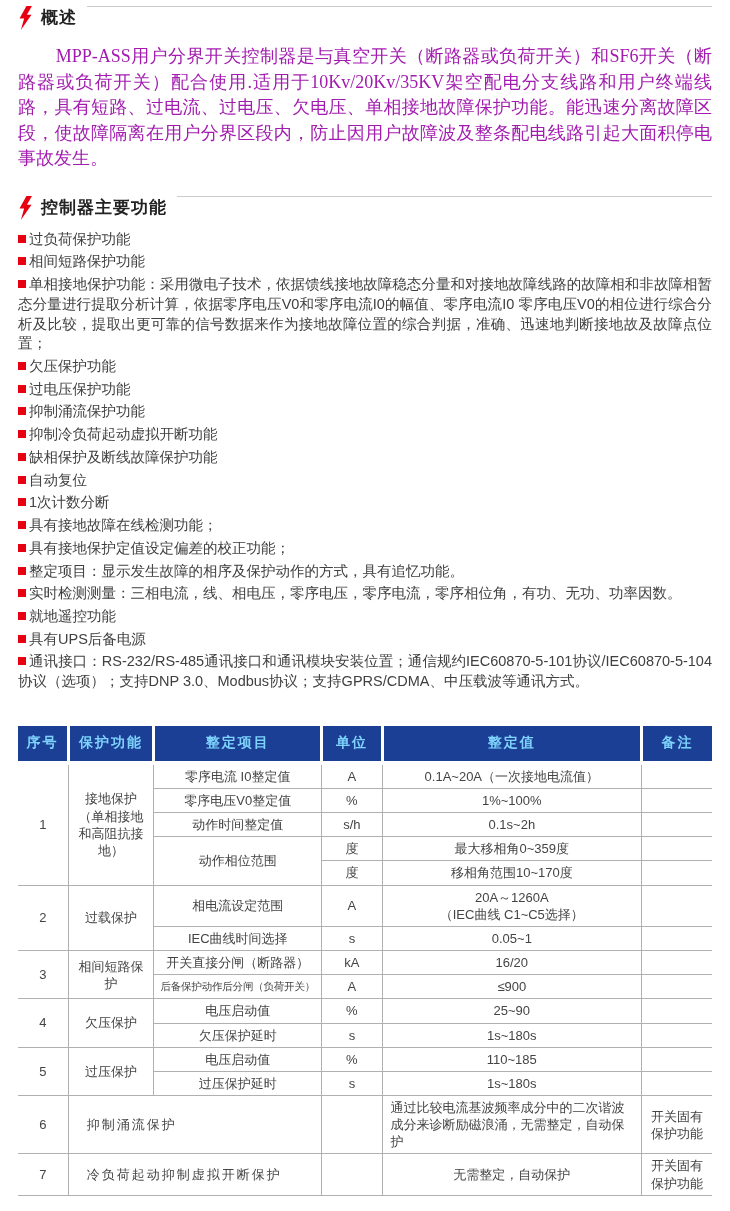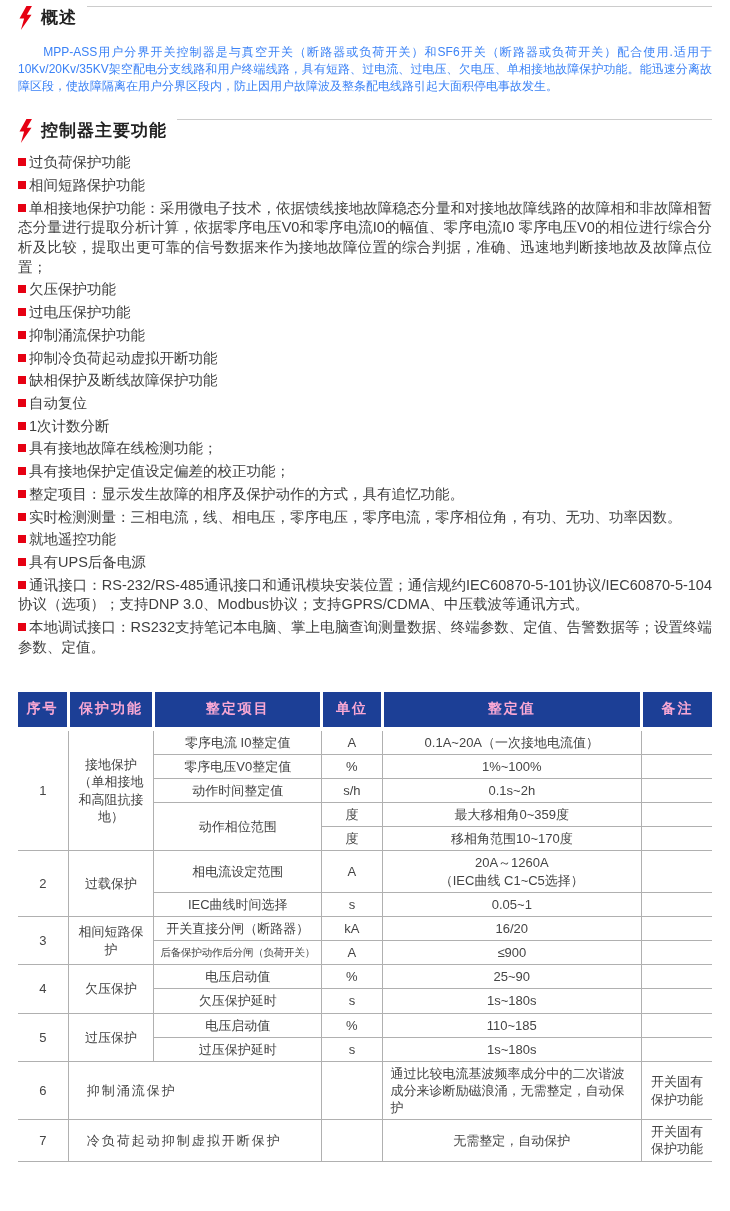--- a/index.html
+++ b/index.html
@@ -14,40 +14,40 @@
   .sec-head{display:flex;align-items:flex-start;margin:0 0 10px 0;}
   .sec-head .bolt{width:15px;height:24px;flex:0 0 auto;margin:0 8px 0 0;}
   .sec-head h2{
     margin:0;font-size:17px;font-weight:bold;color:#222222;
     letter-spacing:1px;white-space:nowrap;
   }
   .sec-head .rule{flex:1 1 auto;height:0;border-top:1px solid #cccccc;margin-left:10px;}
 
   
   .intro{
-    margin:14px 0 24px 0;font-size:12px;line-height:1.42;color:#3b82f6;
-    text-indent:2.1em;text-align:justify;
+    margin:14px 0 24px 0;font-size:18px;line-height:1.42;color:#a21caf;
+    text-indent:2.1em;text-align:justify;font-family:Liberation Serif, serif;
   }
 
   
   .features{margin:0 0 22px 0;}
   .features p{
     margin:0 0 3px 0;font-size:14.5px;line-height:1.36;color:#404040;
     text-align:justify;
   }
   .sq{
     display:inline-block;width:8px;height:8px;background:#e60012;
     margin-right:3px;vertical-align:1px;
   }
 
   
   .tbl-wrap{margin-top:34px;}
   table.params{width:100%;border-collapse:collapse;table-layout:fixed;}
   table.params th{
-    background:#1c3f96;color:#f9a8d4;font-size:14px;font-weight:bold;
+    background:#1c3f96;color:#7dd3fc;font-size:14px;font-weight:bold;
     height:33px;letter-spacing:2px;border:0;
   }
   table.params th + th{border-left:3px solid #ffffff;}
   table.params th{border-bottom:4px solid #ffffff;}
   table.params td{
     border:1px solid #b0b0b0;font-size:13px;line-height:1.32;
     padding:3px 4px;text-align:center;color:#444444;word-break:break-all;
   }
   table.params td:first-child{border-left:none;}
   table.params td:last-child{border-right:none;}
@@ -93,21 +93,20 @@
       <p><span class="sq"></span><span>缺相保护及断线故障保护功能</span></p>
       <p><span class="sq"></span><span>自动复位</span></p>
       <p><span class="sq"></span><span>1次计数分断</span></p>
       <p><span class="sq"></span><span>具有接地故障在线检测功能；</span></p>
       <p><span class="sq"></span><span>具有接地保护定值设定偏差的校正功能；</span></p>
       <p><span class="sq"></span><span>整定项目：显示发生故障的相序及保护动作的方式，具有追忆功能。</span></p>
       <p><span class="sq"></span><span>实时检测测量：三相电流，线、相电压，零序电压，零序电流，零序相位角，有功、无功、功率因数。</span></p>
       <p><span class="sq"></span><span>就地遥控功能</span></p>
       <p><span class="sq"></span><span>具有UPS后备电源</span></p>
       <p><span class="sq"></span><span>通讯接口：RS-232/RS-485通讯接口和通讯模块安装位置；通信规约IEC60870-5-101协议/IEC60870-5-104协议（选项）；支持DNP 3.0、Modbus协议；支持GPRS/CDMA、中压载波等通讯方式。</span></p>
-      <p><span class="sq"></span><span>本地调试接口：RS232支持笔记本电脑、掌上电脑查询测量数据、终端参数、定值、告警数据等；设置终端参数、定值。</span></p>
     </div>
   </section>
 
   <section>
 
     <div class="tbl-wrap">
       <table class="params">
         <colgroup>
           <col style="width:50px">
             <col style="width:85px">

